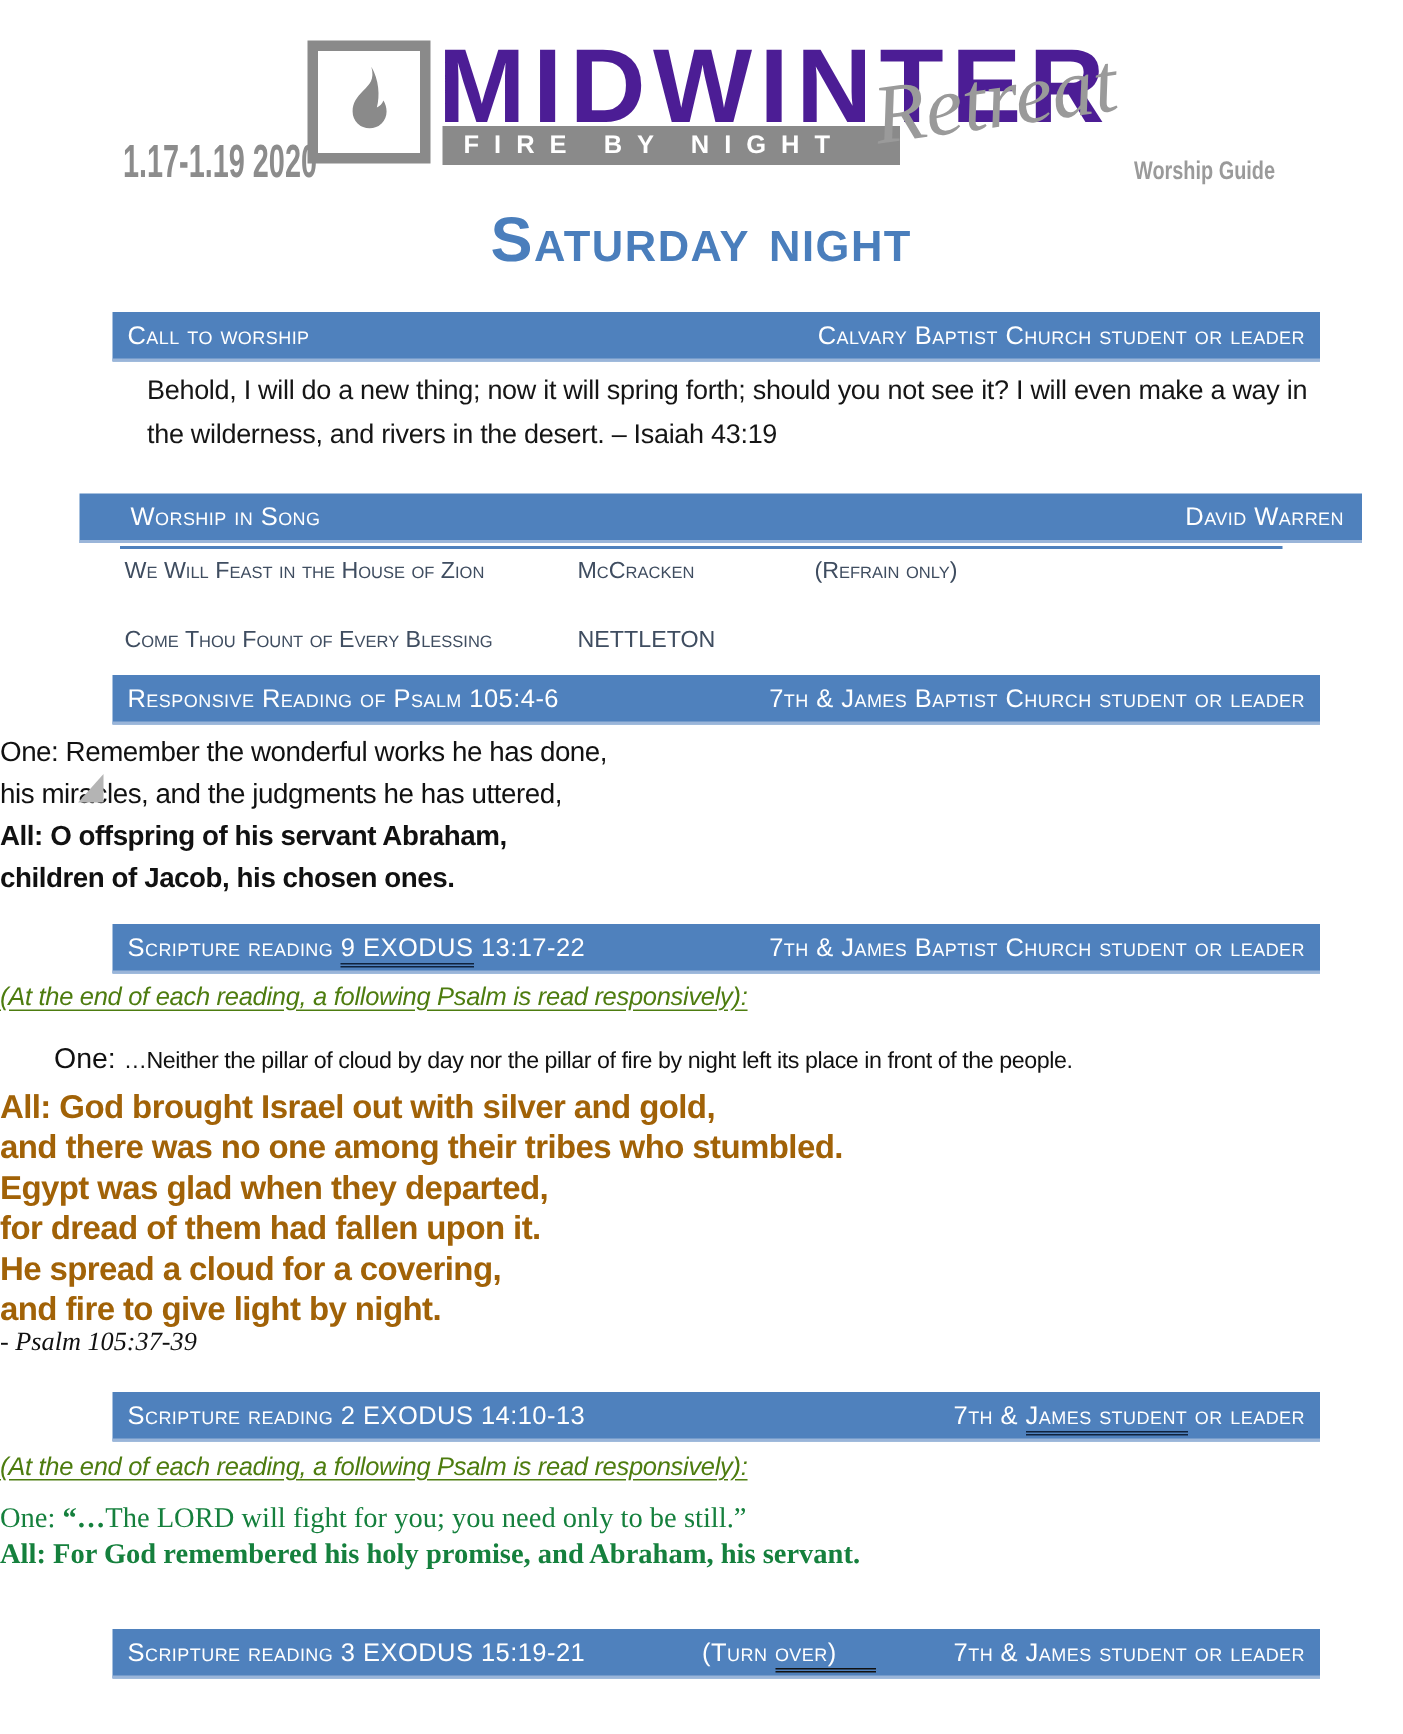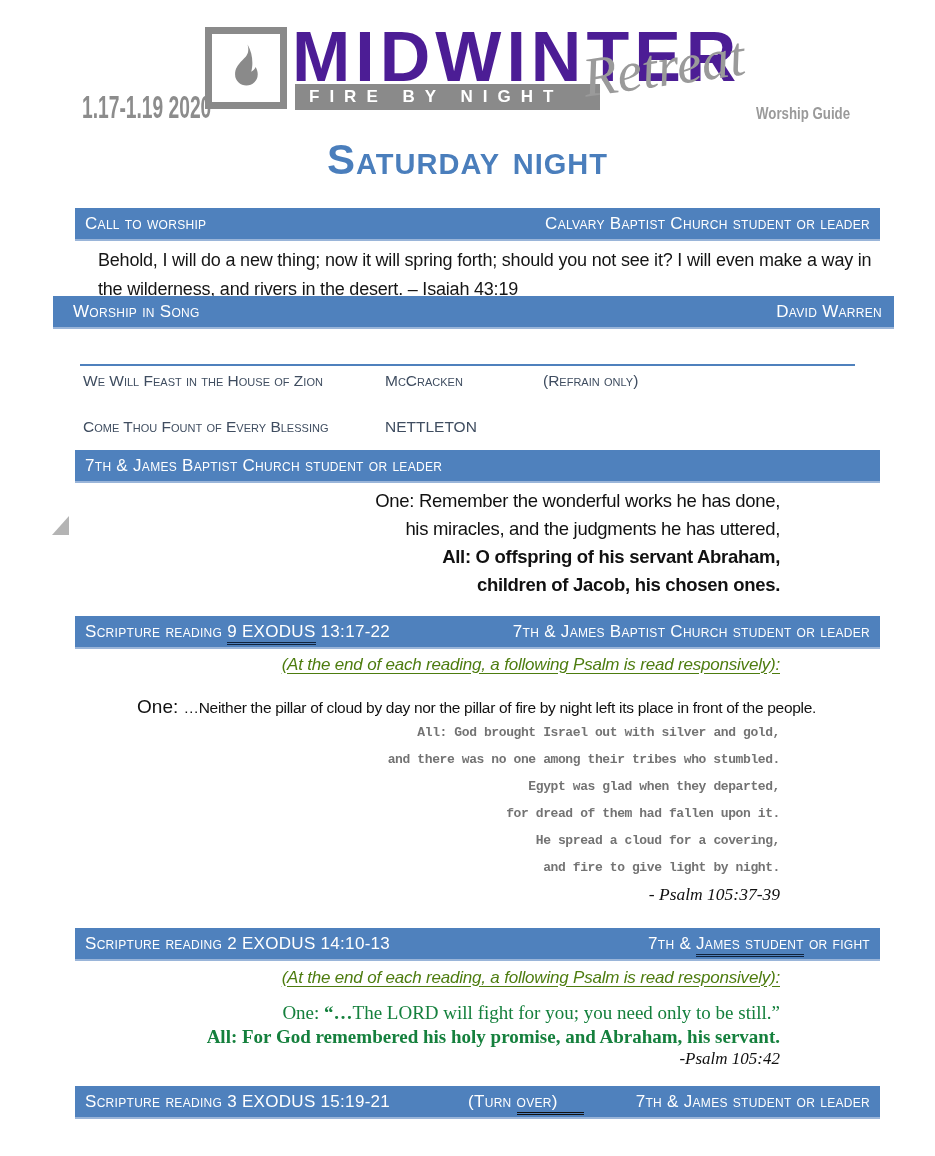--- a/index.html
+++ b/index.html
@@ -27,51 +27,51 @@
   .page-title{position:absolute;left:0;top:136px;width:935px;text-align:center;margin:0;
               font-variant:small-caps;font-weight:bold;font-size:42px;color:#4a7ebc;letter-spacing:1px;}
 
   
   .bar{position:absolute;left:75px;width:785px;height:31px;background:#4f81bd;
        border-bottom:2px solid #9ab5d9;box-sizing:content-box;
        display:flex;justify-content:space-between;align-items:center;
        padding:0 10px;color:#fff;font-variant:small-caps;font-size:17px;letter-spacing:.3px;}
   .bar span{white-space:nowrap;}
   .b1{top:208px;}
-  .b2{top:296px;left:53px;width:809px;padding-left:20px;padding-right:12px;}
+  .b2{top:329px;left:53px;width:809px;padding-left:34px;padding-right:12px;}
   .b3{top:450px;}
   .b4{top:616px;}
   .b5{top:928px;}
   .b6{top:1086px;}
   .dbl-underline{border-bottom:3px double #10233d;padding-bottom:1px;}
   .turn-underline{border-bottom:3px double #111;padding-bottom:1px;padding-right:26px;margin-right:-26px;}
 
   
   .ctw-text{position:absolute;left:83px;top:246px;width:782px;font-size:18px;line-height:29px;
             letter-spacing:-.2px;color:#151515;margin-left:15px;}
   .song-line{position:absolute;left:80px;top:364px;width:775px;height:2px;background:#4f81bd;}
   .song-row{position:absolute;left:83px;font-variant:small-caps;font-size:15.5px;color:#3f4d60;
             display:flex;}
   .song-row.r1{top:372px;}
   .song-row.r2{top:418px;}
   .song-title{width:302px;}
   .song-tune{width:158px;}
-  .center-line{position:absolute;left:0;width:780px;text-align:right;white-space:nowrap;}
+  .center-line{position:absolute;left:0;width:780px;text-align:left;white-space:nowrap;}
   .resp{font-size:18.5px;letter-spacing:-.3px;color:#111;}
   .resp.bold{font-weight:bold;}
   .rl0{top:490px;}.rl1{top:518px;}.rl2{top:546px;}.rl3{top:574px;}
   .corner-triangle{position:absolute;left:52px;top:516px;width:0;height:0;
                    border-bottom:19px solid #b4b4b4;border-left:17px solid transparent;}
   .instruction{font-style:italic;font-size:17px;text-decoration:underline;text-underline-offset:3px;
                color:#4d7c0f;letter-spacing:-.2px;}
   .inst1{top:655px;}
   .inst2{top:968px;}
   .one-line1{top:696px;font-size:15.5px;letter-spacing:-.3px;color:#111;padding-left:36px;}
   .one-prefix{font-size:19px;letter-spacing:0;}
-  .allb{font-weight:bold;font-size:13px;letter-spacing:-.4px;color:#737373;font-family:Liberation Mono, monospace;}
+  .allb{font-weight:bold;font-size:22px;letter-spacing:-.4px;color:#a16207;}
   .al0{top:725px;}.al1{top:752px;}.al2{top:779px;}.al3{top:806px;}.al4{top:833px;}.al5{top:860px;}
   .cite{font-family:"Liberation Serif",serif;font-style:italic;font-size:17.5px;color:#111;}
   .cite1{top:884px;}
   .cite2{top:1049px;font-size:17px;}
   .serif-line{font-family:"Liberation Serif",serif;font-size:19px;color:#15803d;}
   .sl-one{top:1002px;}
   .sl-all{top:1026px;font-weight:bold;}
   .bold-ellipsis{font-weight:bold;}
 </style>
 </head>
@@ -108,20 +108,21 @@
     <span class="song-tune">McCracken</span>
     <span class="song-note">(Refrain only)</span>
   </div>
   <div class="song-row r2">
     <span class="song-title">Come Thou Fount of Every Blessing</span>
     <span class="song-tune">NETTLETON</span>
     <span class="song-note"></span>
   </div>
 
   <div class="bar b3">
+    <span>Responsive Reading of Psalm 105:4-6</span>
     <span>7th &amp; James Baptist Church student or leader</span>
   </div>
   <div class="center-line resp rl0">One: Remember the wonderful works he has done,</div>
   <div class="center-line resp rl1">his miracles, and the judgments he has uttered,</div>
   <div class="center-line resp bold rl2">All: O offspring of his servant Abraham,</div>
   <div class="center-line resp bold rl3">children of Jacob, his chosen ones.</div>
   <div class="corner-triangle"></div>
 
   <div class="bar b4">
     <span><span>Scripture reading </span><span class="dbl-underline">9 EXODUS</span><span> 13:17-22</span></span>
@@ -132,26 +133,25 @@
   <div class="center-line allb al0">All: God brought Israel out with silver and gold,</div>
   <div class="center-line allb al1">and there was no one among their tribes who stumbled.</div>
   <div class="center-line allb al2">Egypt was glad when they departed,</div>
   <div class="center-line allb al3">for dread of them had fallen upon it.</div>
   <div class="center-line allb al4">He spread a cloud for a covering,</div>
   <div class="center-line allb al5">and fire to give light by night.</div>
   <div class="center-line cite cite1">- Psalm 105:37-39</div>
 
   <div class="bar b5">
     <span>Scripture reading 2 EXODUS 14:10-13</span>
-    <span><span>7th &amp; </span><span class="dbl-underline">James student</span><span> or fight</span></span>
+    <span><span>7th &amp; </span><span class="dbl-underline">James student</span><span> or leader</span></span>
   </div>
   <div class="center-line instruction inst2">(At the end of each reading, a following Psalm is read responsively):</div>
   <div class="center-line serif-line sl-one"><span>One: </span><span class="bold-ellipsis">“…</span><span>The LORD will fight for you; you need only to be still.”</span></div>
   <div class="center-line serif-line sl-all">All: For God remembered his holy promise, and Abraham, his servant.</div>
-  <div class="center-line cite cite2">-Psalm 105:42</div>
 
   <div class="bar b6">
     <span>Scripture reading 3 EXODUS 15:19-21</span>
     <span><span>(Turn </span><span class="turn-underline">over)</span></span>
     <span>7th &amp; James student or leader</span>
   </div>
 
 </div>
 
 </body></html>

